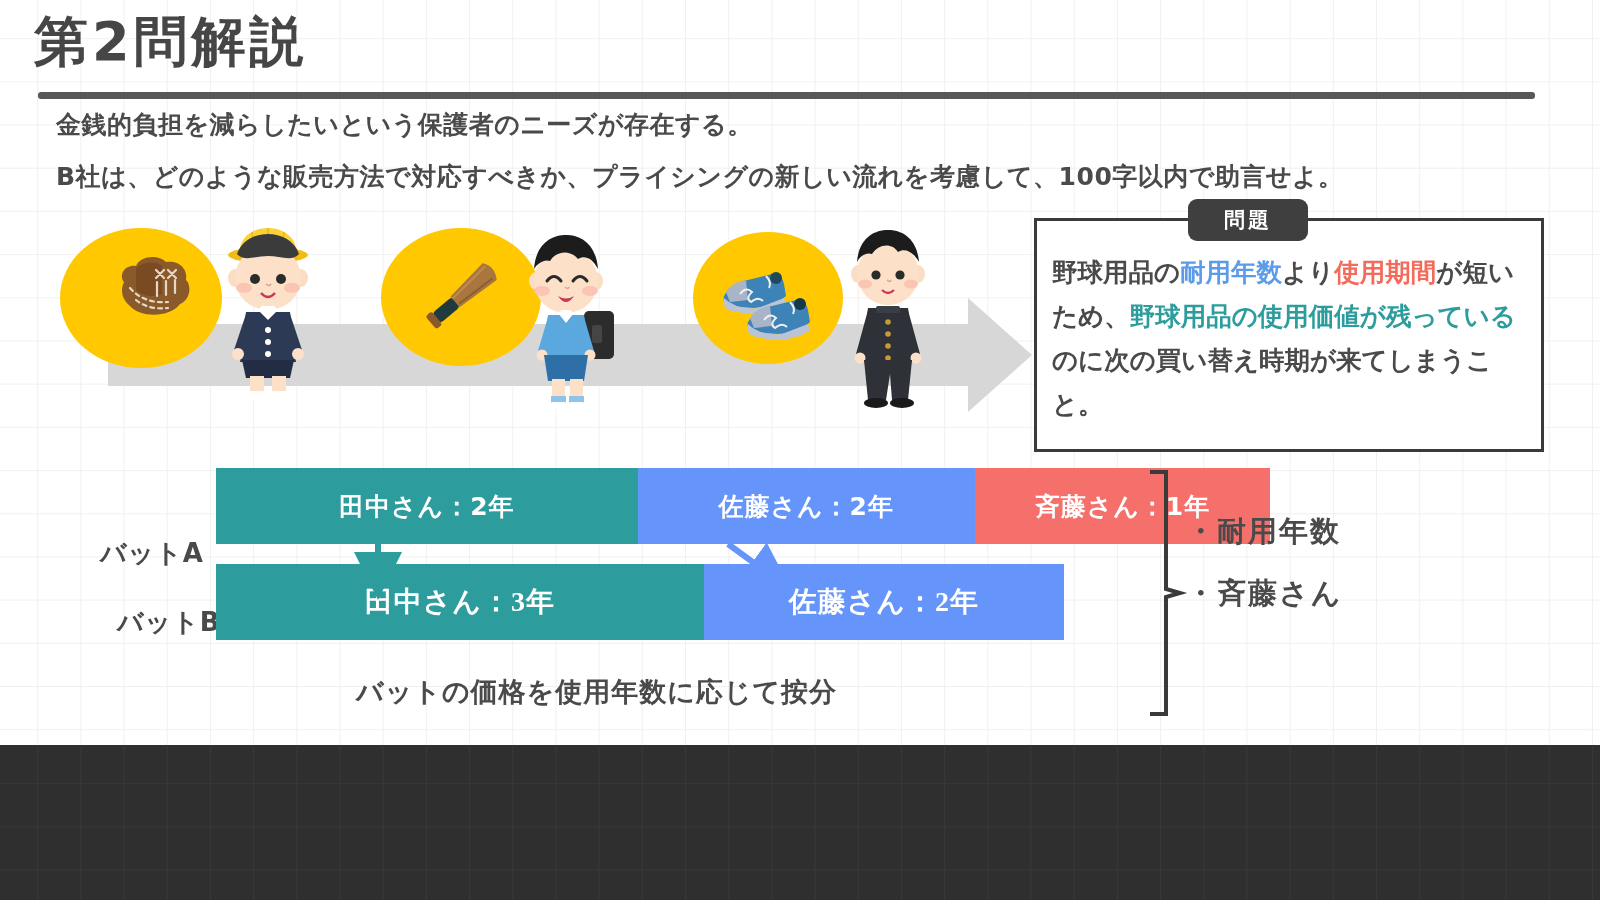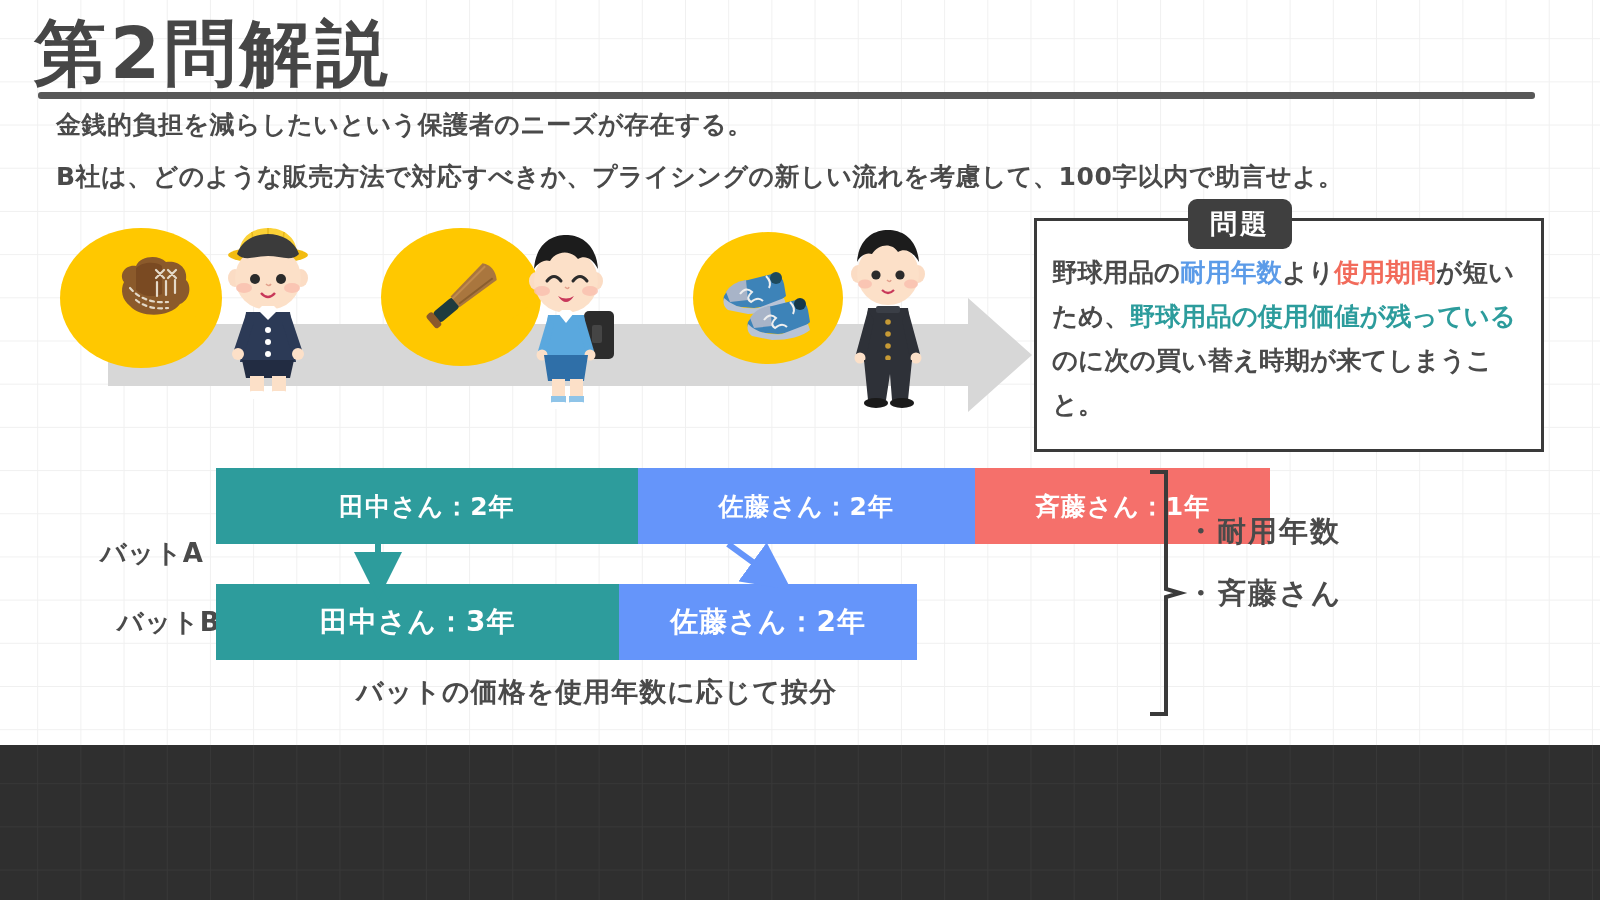--- a/index.html
+++ b/index.html
@@ -25,21 +25,21 @@
     background-color:#2f2f2f;
     background-image:
       linear-gradient(to right, #383838 1px, transparent 1px),
       linear-gradient(to bottom, #383838 1px, transparent 1px);
     background-size:43.2px 43.2px;
     background-position:-6px -5px;
   }
   
   #title{
     position:absolute;left:34px;top:6px;
-    font-size:72px;font-weight:bold;color:#464646;
+    font-size:54px;font-weight:bold;color:#464646;
     letter-spacing:4px;white-space:nowrap;
     font-family:"DejaVu Sans","Liberation Sans",sans-serif;
   }
   #title-rule{
     position:absolute;left:38px;top:92px;width:1497px;height:7px;
     background:#585858;border-radius:3px;
   }
   
   .intro-line{
     position:absolute;left:56px;
@@ -70,43 +70,43 @@
   }
   .person{position:absolute;}
 
   
   #problem-box{
     position:absolute;left:1034px;top:218px;width:504px;height:228px;
     border:3px solid #3a3a3a;background:#ffffff;
   }
   #problem-tab{
     position:absolute;left:1188px;top:199px;
-    padding:7px 22px;background:#3f3f3f;border-radius:9px;
-    color:#ffffff;font-size:27px;font-weight:bold;letter-spacing:3px;
+    padding:7px 36px;background:#3f3f3f;border-radius:9px;
+    color:#ffffff;font-size:21px;font-weight:bold;letter-spacing:3px;
     white-space:nowrap;z-index:3;
   }
   #problem-text{
     position:absolute;left:1052px;top:250px;width:480px;
     font-size:25.5px;font-weight:bold;color:#4a4a4a;
     line-height:44px;letter-spacing:0px;
   }
   .hl-blue{color:#5B9BE8;}
   .hl-red{color:#F26B5B;}
   .hl-teal{color:#2C9C9C;}
 
   
   .bar-label{
     position:absolute;font-size:26px;font-weight:bold;color:#4a4a4a;
     white-space:nowrap;letter-spacing:1px;
   }
   #bar-label-a{left:100px;top:492px;margin-top:44px;}
   #bar-label-b{left:117px;top:605px;}
   .bar-row{position:absolute;display:flex;}
   #bar-row-a{left:216px;top:468px;height:76px;width:1054px;}
-  #bar-row-b{left:216px;top:584px;height:76px;width:701px;}
+  #bar-row-b{left:216px;top:564px;height:76px;width:848px;font-family:Liberation Serif, serif;}
   .seg{
     display:flex;align-items:center;justify-content:center;
     color:#ffffff;font-weight:bold;white-space:nowrap;
     letter-spacing:1px;
   }
   #bar-row-a .seg{font-size:25px;}
   #bar-row-b .seg{font-size:28px;}
 
   
   #connector-svg{position:absolute;left:0;top:440px;width:1600px;height:300px;pointer-events:none;}

